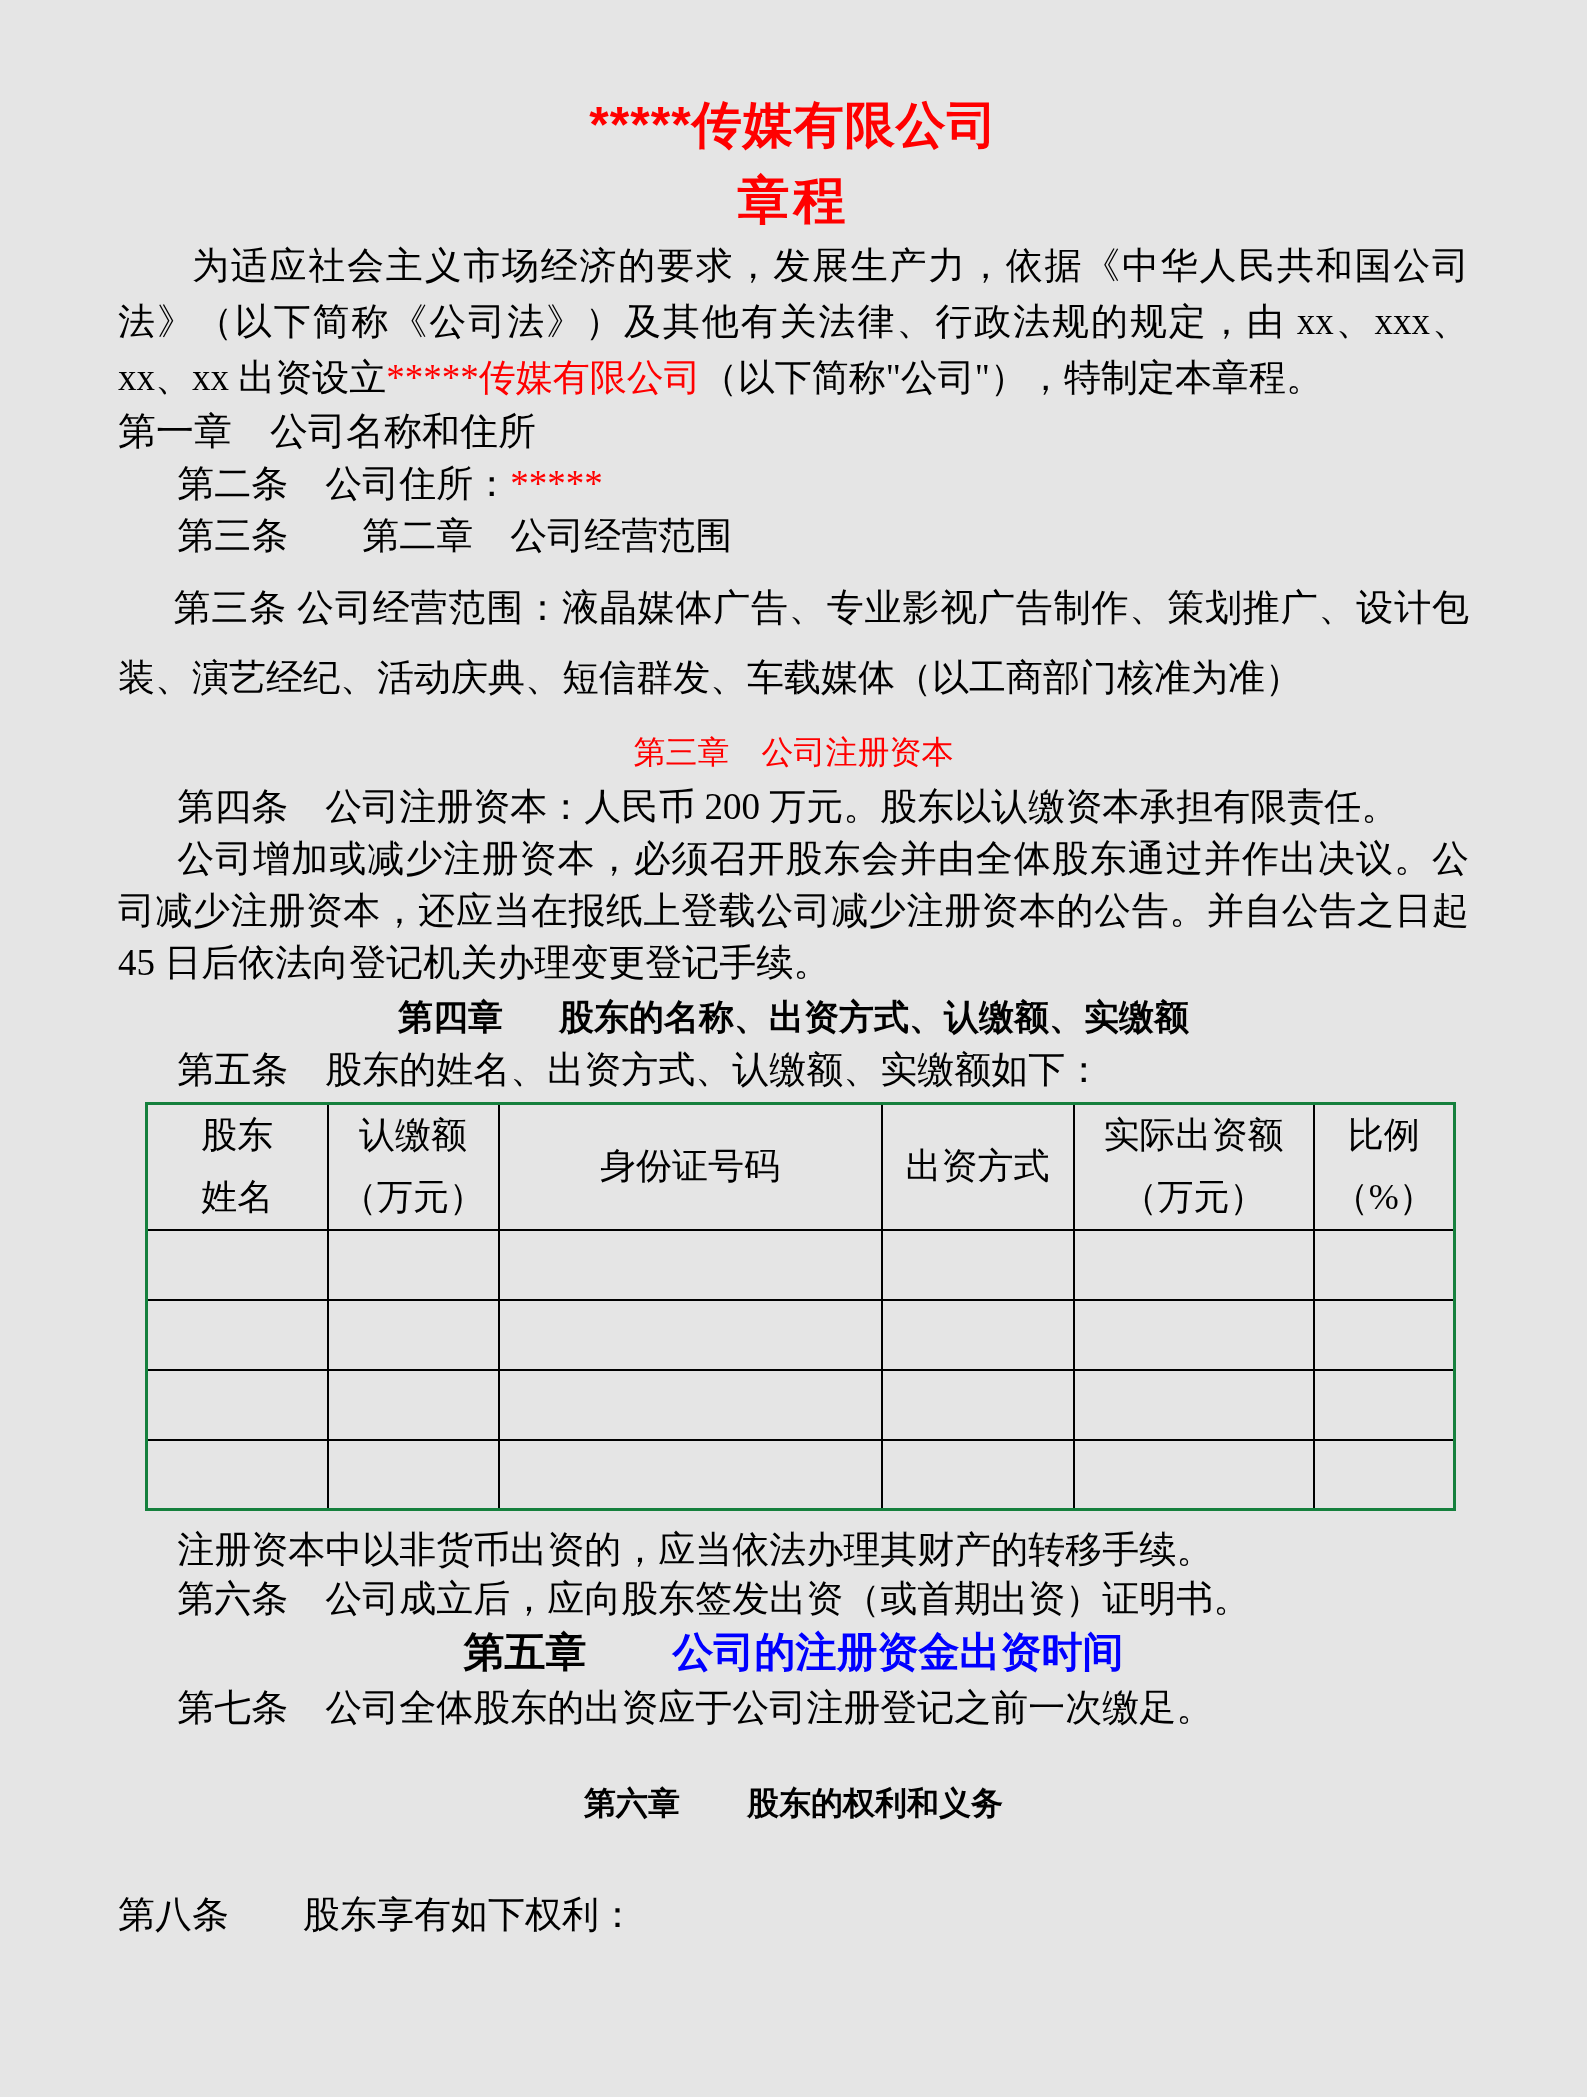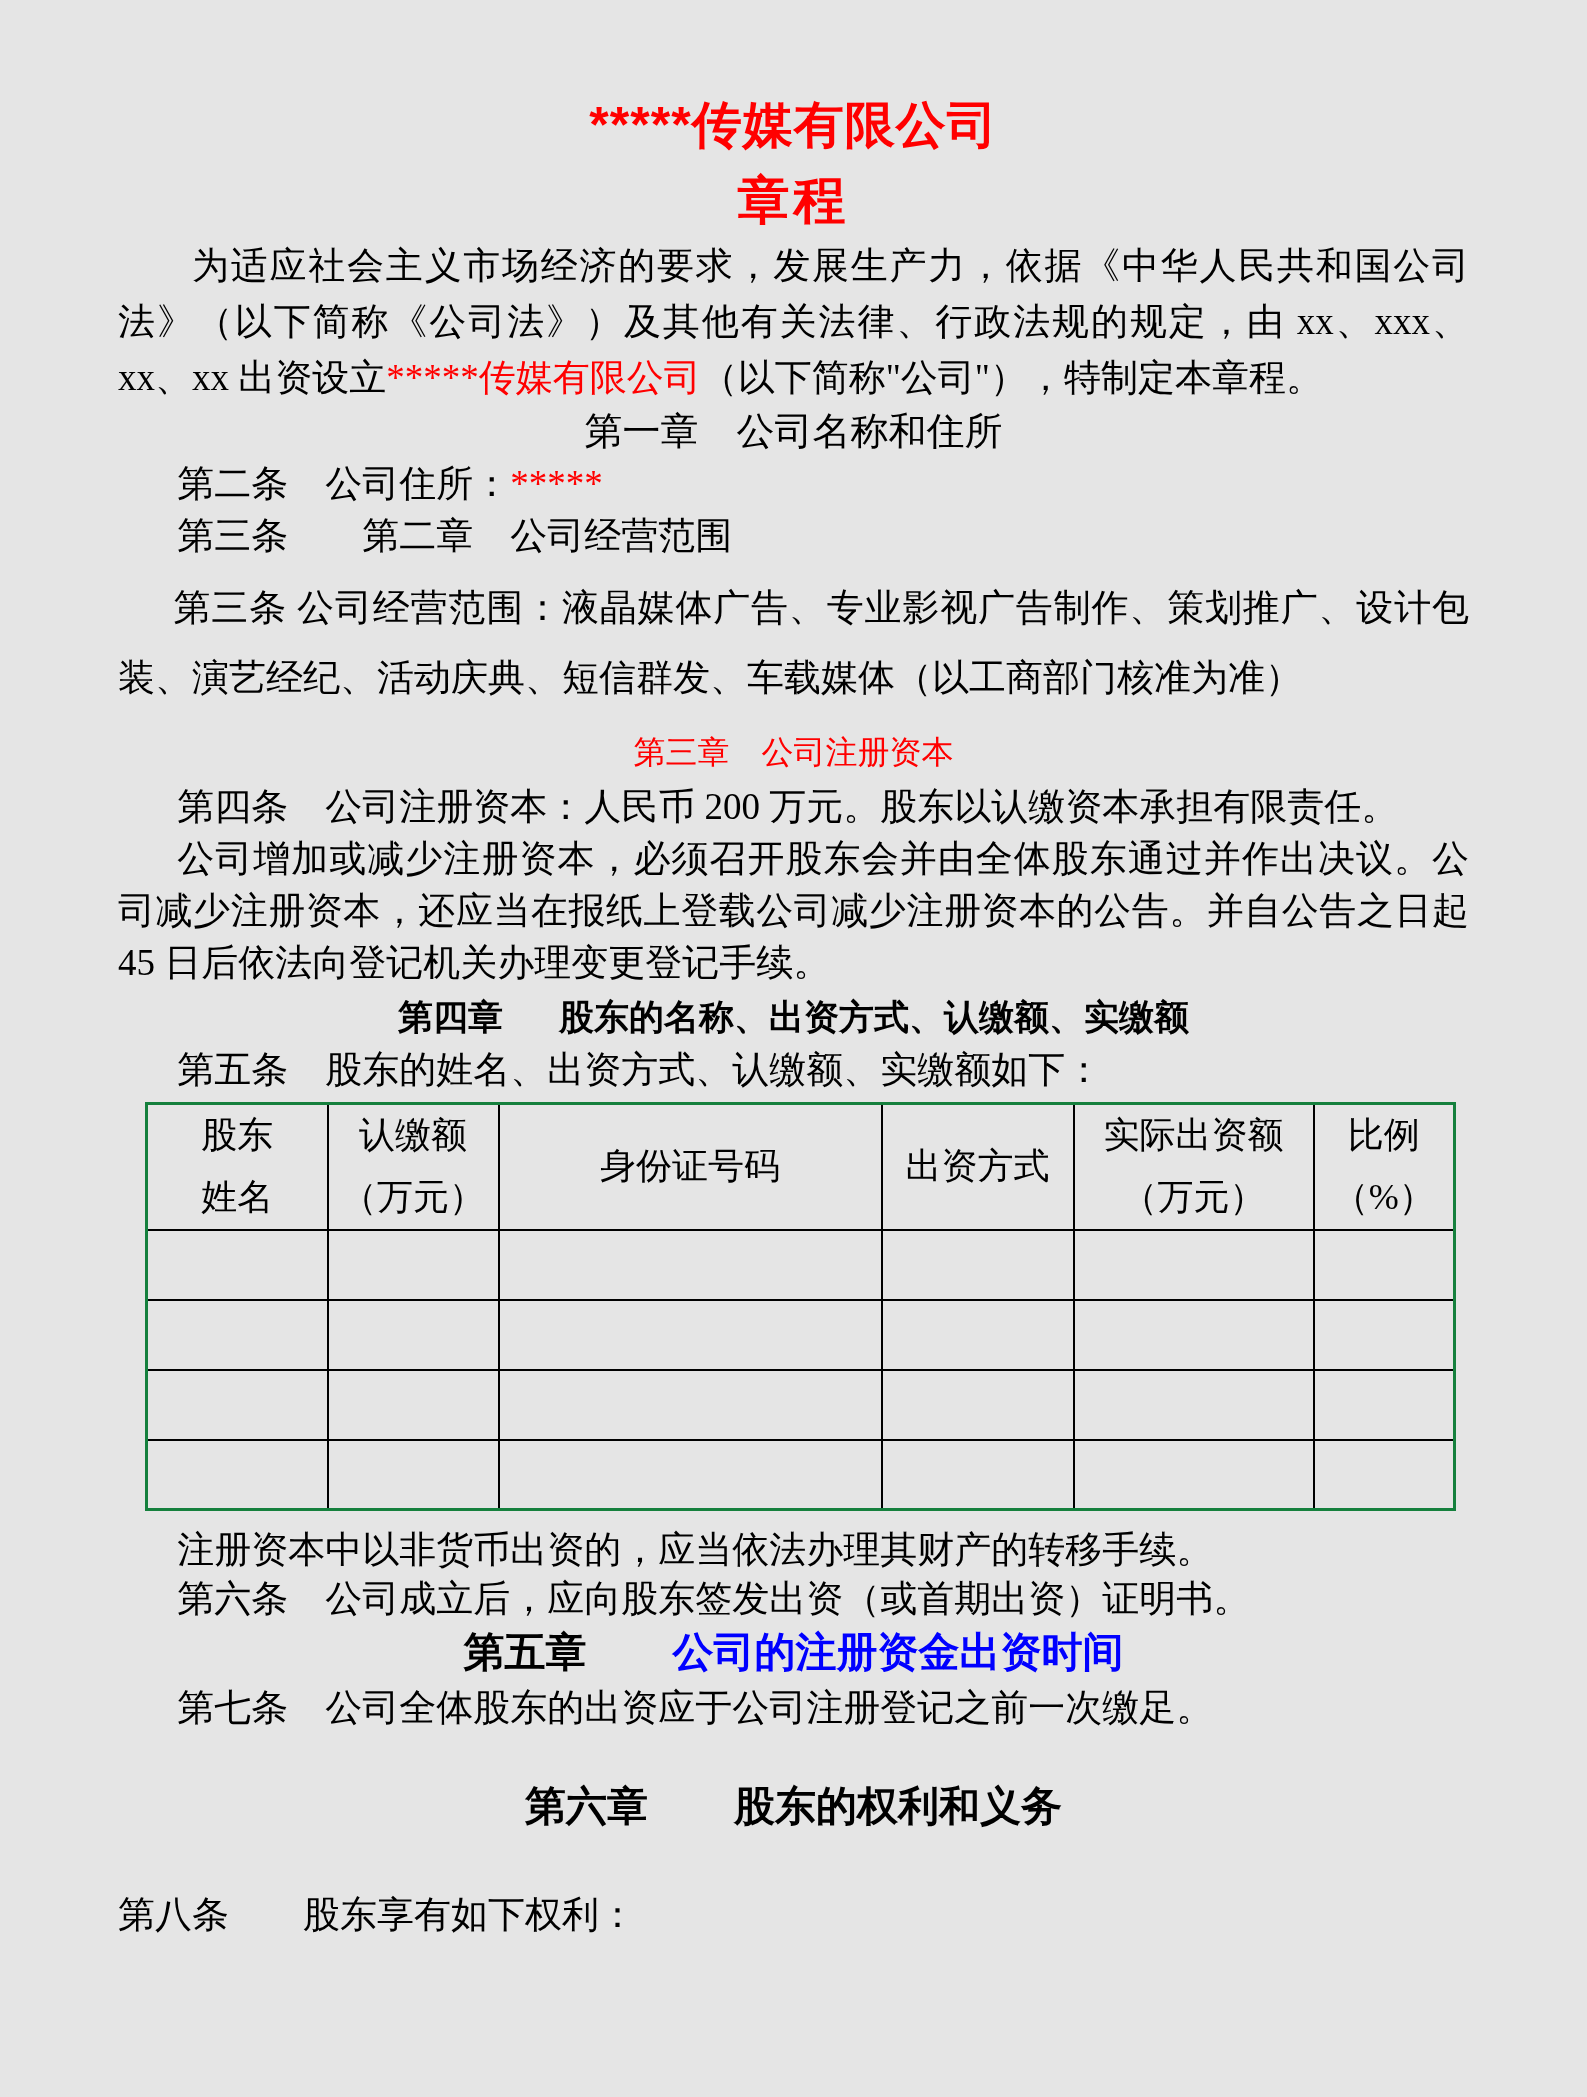--- a/index.html
+++ b/index.html
@@ -32,21 +32,21 @@
     font-family: "Liberation Sans", "DejaVu Sans", sans-serif;
     letter-spacing: 4px;
   }
   p { margin: 0; font-size: 37px; }
   .intro {
     margin-top: 8px; line-height: 56px;
     text-align: justify; text-indent: 2em;
   }
   .ch-plain {
     height: 50px; line-height: 50px;
-    text-align: center; font-size: 38px;
+    font-size: 38px;
   }
   .art { line-height: 55px; text-indent: 1.6em; }
   .art-1, .art-2 { height: 55px; }
   .art-3a { height: 50px; line-height: 50px; text-indent: 1.6em; }
   .art-3b {
     margin-top: 12px; line-height: 70px;
     text-indent: 1.5em; text-align: justify;
   }
   .ch-red {
     margin-top: 12px; height: 55px; line-height: 55px;
@@ -90,22 +90,22 @@
   .art-6 { height: 48px; line-height: 48px; text-indent: 1.6em; }
   .ch-5 {
     height: 58px; line-height: 58px;
     text-align: center; font-size: 41px; font-weight: bold;
     font-family: "Liberation Sans", "DejaVu Sans", sans-serif;
   }
   .ch-5 .num-gap { display: inline-block; width: 2.1em; }
   .art-7 { height: 54px; line-height: 54px; text-indent: 1.6em; }
   .ch-6 {
     margin-top: 45px; height: 52px; line-height: 52px;
-    text-align: center; font-size: 41px; font-weight: bold;
-    font-family: Liberation Sans, sans-serif;
+    text-align: center; font-size: 32px; font-weight: bold;
+    font-family: Liberation Mono, monospace;
   }
   .ch-6 .num-gap { display: inline-block; width: 2.1em; }
   .art-8 { margin-top: 57px; height: 52px; line-height: 52px; }
 </style>
 </head>
 <body>
 
 <div class="page">
 
   <div class="doc-title">*****传媒有限公司</div>

